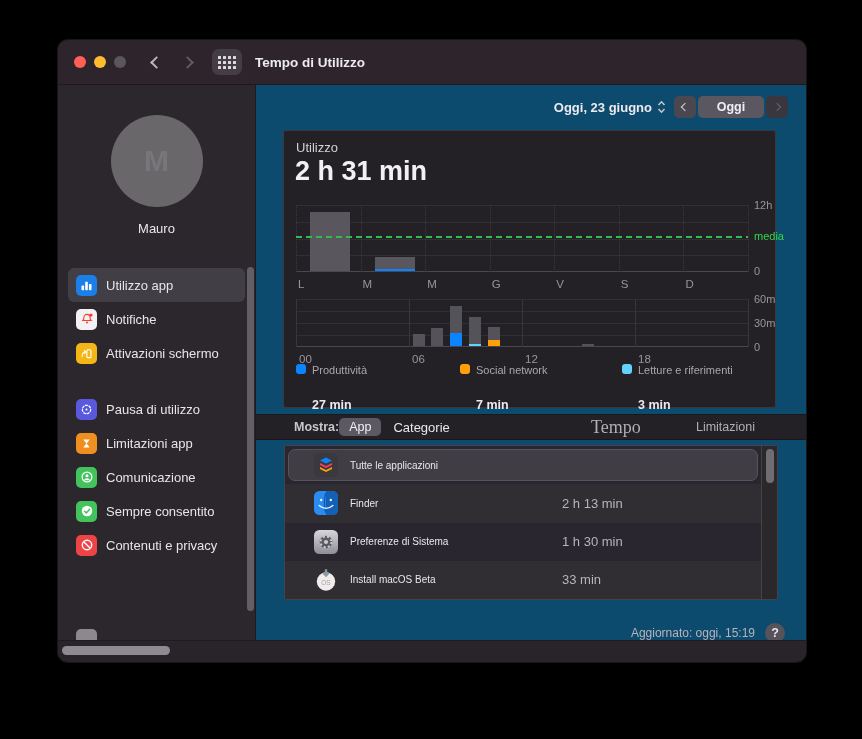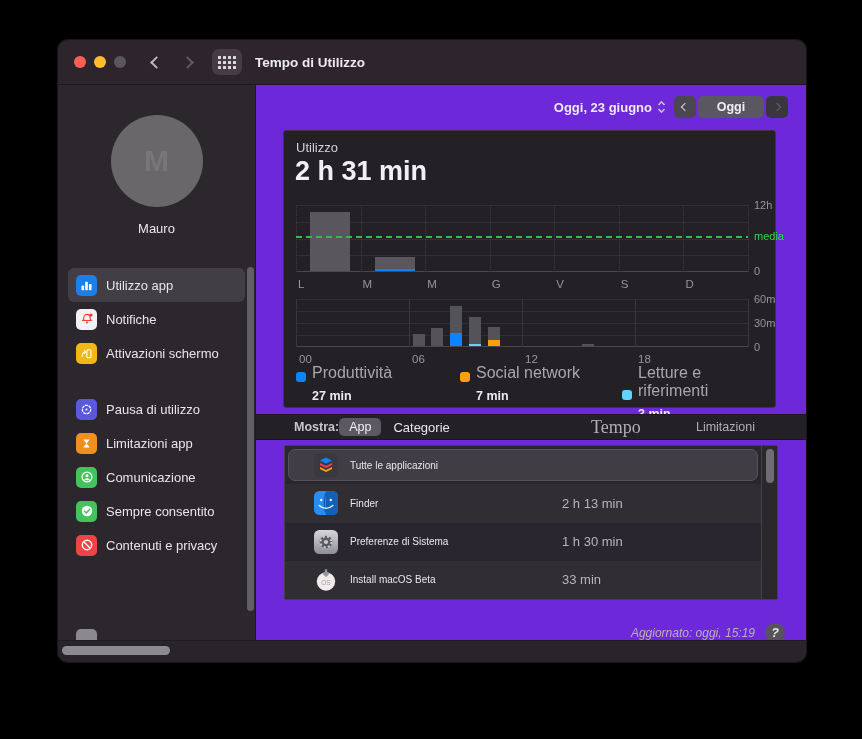--- a/index.html
+++ b/index.html
@@ -17,21 +17,21 @@
               display:grid; grid-template-columns:repeat(4,3px); grid-template-rows:repeat(3,3px); gap:2px; place-content:center; }
   .grid-btn span { background:#dcdade; border-radius:0.5px; }
   .win-title { margin-left:13px; font-size:13.5px; font-weight:bold; color:#eceaef; }
   .search { margin-left:auto; width:156px; height:27px; border:1px solid #544e55; background:#342d35; border-radius:7px;
             display:flex; align-items:center; padding:0 8px; gap:6px; }
   .search input { background:transparent; border:none; outline:none; color:#d9d7dc; font-size:13px; width:100%; font-family:inherit; }
   .search input::placeholder { color:#8f8c92; }
   
   .main { display:flex; height:555px; }
   .sidebar { width:198px; background:#2b272d; border-right:1px solid #1e1a1f; position:relative; flex:none; }
-  .content { flex:1; position:relative; background:#6d28d9; }
+  .content { flex:1; position:relative; background:#0c4a6e; }
   .bottom-bar { height:21px; border-top:1px solid #1e1a1f; position:relative; background:#282429; }
   .hthumb { position:absolute; left:4px; top:5px; width:108px; height:9px; border-radius:5px; background:#8d8b91; }
   
   .avatar { width:92px; height:92px; border-radius:50%; background:#696769; margin:30px auto 0;
             display:flex; align-items:center; justify-content:center; color:#78767b; font-size:30px; font-weight:bold; }
   .user-name { text-align:center; margin-top:14px; font-size:13px; color:#e9e7ea; }
   .side-items { margin-top:32px; padding:0 10px;text-align:center; }
   .side-item { height:34px; display:flex; align-items:center; gap:9px; padding:0 8px; border-radius:6px; color:#e7e5e8; font-size:13px; cursor:default; }
   .side-item.selected { background:#413e45; }
   .side-gap { height:22px; }
@@ -59,23 +59,23 @@
   .baseline { position:absolute; left:0; bottom:0; width:100%; height:1px; background:#4a474d; }
   .vline { position:absolute; top:0; bottom:0; width:0; border-left:1px dotted #3d3a3f; }
   .vline.solid { border-left-style:solid; border-left-color:#39363b; }
   .bar { position:absolute; bottom:1px; }
   .bar-seg { position:absolute; left:0; width:100%; }
   .media-line { position:absolute; left:0; width:452px; height:2px;
         background:repeating-linear-gradient(90deg, #2ebd4e 0 6px, transparent 6px 10px); }
   .ax-label { position:absolute; font-size:11px; color:#98959b; }
   .ax-green { color:#32d74b; }
   .legend { position:absolute; left:12px; top:233px; display:grid; grid-template-columns:164px 162px 1fr; }
-  .leg-head { display:flex; align-items:flex-end; gap:6px; font-size:16px; color:#aaa7ac; }
+  .leg-head { display:flex; align-items:flex-start; gap:6px; font-size:11px; color:#aaa7ac; }
   .leg-swatch { width:10px; height:10px; border-radius:3px; flex:none; }
-  .leg-val { margin:7px 0 0 16px; font-size:12.5px; font-weight:600; color:#eceaee; }
+  .leg-val { margin:22px 0 0 16px; font-size:12.5px; font-weight:600; color:#eceaee; }
   
   .mostra { position:absolute; left:0; top:329px; width:100%; height:26px; background:#232026;
             border-top:1px solid #1b181c; border-bottom:1px solid #1b181c; display:flex; align-items:center; }
   .mostra-label { margin-left:38px; font-size:12.5px; color:#c9c6cb;font-weight:bold; }
   .opt-pill { background:#5c5963; border-radius:5px; padding:2px 10px; font-size:12.5px; color:#f2f0f3; }
   .opt-plain { margin-left:12px; font-size:13px; color:#e9e7eb; }
   .col-tempo { position:absolute; left:335px; font-size:18px; color:#b2afb4;font-family:Liberation Serif, serif; }
   .col-lim { position:absolute; right:51px; font-size:12.5px; color:#b2afb4; }
   
   .applist { position:absolute; left:28px; top:360px; width:494px; height:155px; display:flex;
@@ -83,21 +83,21 @@
   .rows { flex:1; display:flex; flex-direction:column; }
   .app-row { flex:1; position:relative; display:flex; align-items:center; background:#292630; }
   .app-row.alt { background:#302d33; }
   .row-hl { position:absolute; inset:3px; background:#403d44; border:1px solid #56535b; border-radius:7px; }
   .app-icon { margin-left:28px; width:26px; height:26px; position:relative; z-index:1; flex:none; }
   .app-name { margin-left:11px; font-size:10px; color:#e9e7eb; position:relative; z-index:1; }
   .app-time { position:absolute; left:277px; font-size:13px; color:#b8b5ba; z-index:1; }
   .list-scroll { width:16px; border-left:1px solid #454148; background:#2b282c; position:relative; flex:none; }
   .list-thumb { position:absolute; left:3.5px; top:3px; width:8px; height:34px; border-radius:4px; background:#6f6d73; }
   
-  .footer { position:absolute; top:538px; right:21px; display:flex; align-items:center; gap:10px;font-style:italic; }
+  .footer { position:absolute; top:538px; right:21px; display:flex; align-items:center; gap:10px; }
   .updated { font-size:12px; color:#b7b4b9; }
   .help-btn { width:20px; height:20px; border-radius:50%; background:#56535a; color:#e8e6ea;
               font-size:12.5px; font-weight:bold; display:flex; align-items:center; justify-content:center; }
   .updown { display:flex; flex-direction:column; }
 </style>
 </head>
 <body>
 
 <div class="window">
 

